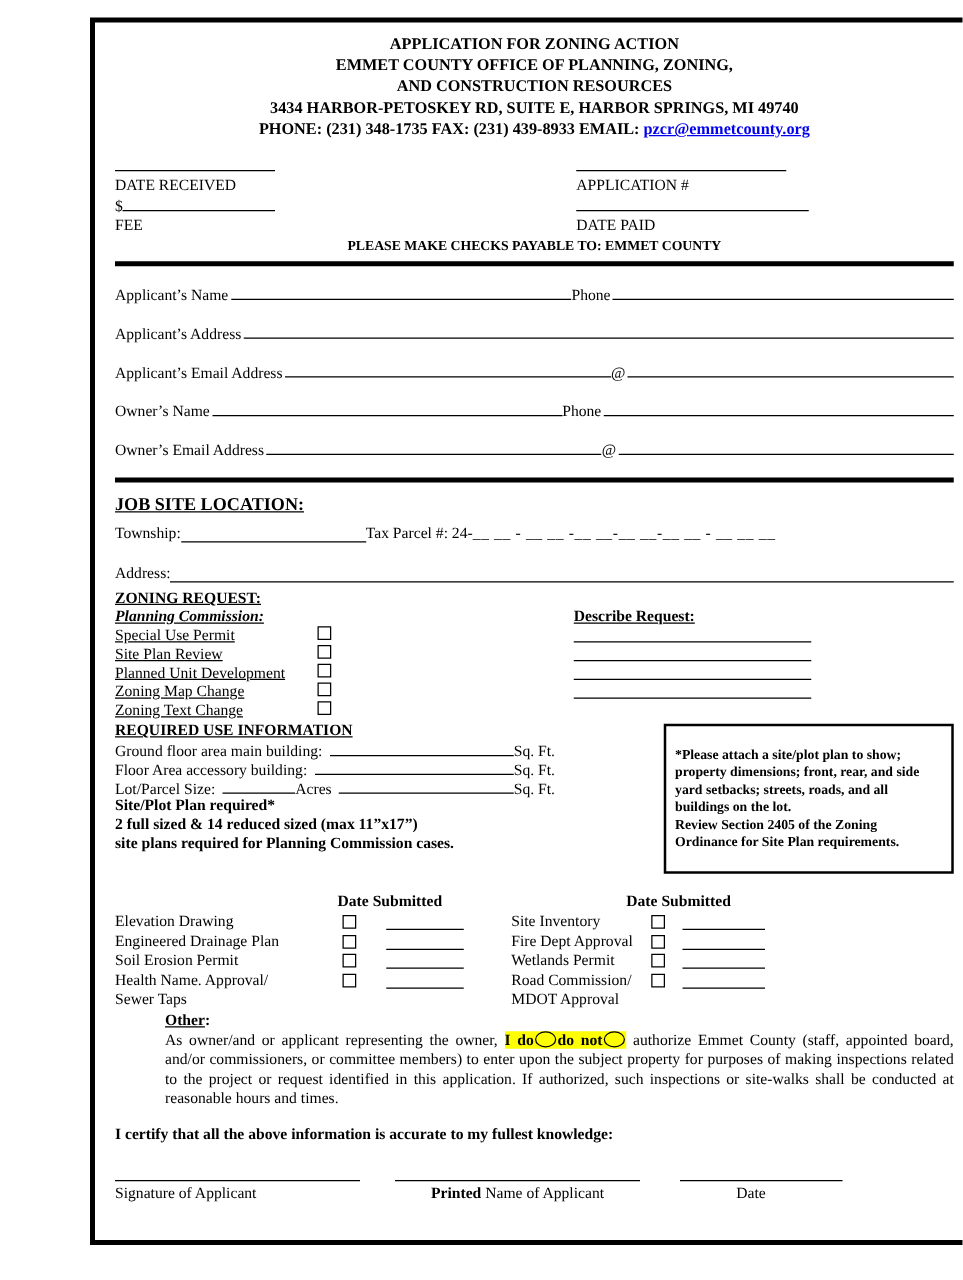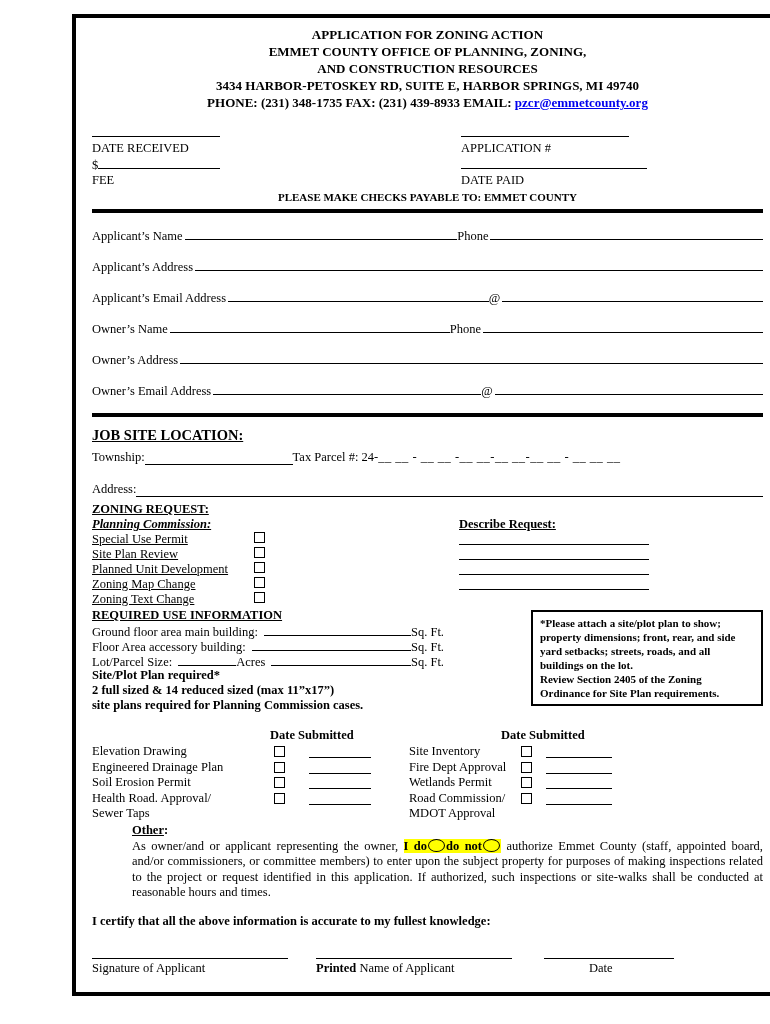--- a/index.html
+++ b/index.html
@@ -50,21 +50,21 @@
   .checkbox { display:inline-block; width:11px; height:11px; border:1px solid #000; background:#fff; vertical-align:-1px; }
   .dr-line { height:15px; }
   .w190 { width:190px; }
 
   
   .req-sec { display:flex; margin-top:1px; }
   .req-left { width:352px; }
   .req-row { display:flex; align-items:baseline; height:15px; white-space:nowrap; }
   .req-row .gap { display:inline-block; width:6px; }
   .note-line { height:15px; font-weight:bold; }
-  .side-box { width:232px; margin-left:auto; border:2px solid #000; padding:4px 7px; font-weight:bold;
+  .side-box { width:232px; margin-left:auto; border:2px solid #000; padding:16px 7px; font-weight:bold;
               font-size:11px; line-height:14px; align-self:flex-start; margin-top:2px; }
   .side-box p + p { margin-top:0; }
 
   
   .sub-sec { display:flex; margin-top:15px; }
   .sub-half.left { width:317px; }
   .sub-half.right { flex:1; }
   .sub-head { font-weight:bold; height:16px; }
   .sub-head.l { padding-left:178px; }
   .sub-head.r { padding-left:92px; }
@@ -79,21 +79,21 @@
   .other-par { text-align:justify; line-height:15.5px; margin-top:1px; }
   .hl { background:#ffff00; }
   .circle { display:inline-block; width:17px; height:13px; border:1.5px solid #000; border-radius:50%;
             vertical-align:-2px; margin:0 1px; }
 
   
   .certify { margin-top:13px; font-weight:bold; }
   .sig-row { display:flex; margin-top:16px; white-space:nowrap; }
   .sig-col { display:flex; flex-direction:column; }
   .c1 { width:196px; margin-right:28px; }
-  .c2 { width:196px; margin-right:32px; }
+  .c2 { width:196px; margin-right:32px;align-items:center; }
   .c3 { width:130px; }
   .sig-blank { border-bottom:1px solid #000; height:14px; width:100%; }
   .sig-lbl { margin-top:2px; line-height:15px; }
   .c3 .sig-lbl { padding-left:45px; }
 </style>
 </head>
 <body>
 
 <div class="frame">
 
@@ -136,24 +136,20 @@
     <div class="party-row">
       <span class="lbl">Applicant’s Email Address </span>
       <span class="blank fill"></span>
       <span class="lbl">@</span>
       <span class="blank fill"></span>
     </div>
     <div class="party-row">
       <span class="lbl">Owner’s Name </span>
       <span class="blank fill"></span>
       <span class="lbl">Phone </span>
-      <span class="blank fill"></span>
-    </div>
-    <div class="party-row">
-      <span class="lbl">Owner’s Address </span>
       <span class="blank fill"></span>
     </div>
     <div class="party-row">
       <span class="lbl">Owner’s Email Address </span>
       <span class="blank fill"></span>
       <span class="lbl">@</span>
       <span class="blank fill"></span>
     </div>
   </div>
   <div class="thick-rule" style="margin-top:14px"></div>
@@ -256,21 +252,21 @@
         <span class="sub-lbl l">Engineered Drainage Plan</span>
         <span class="checkbox"></span>
         <span class="blank sub-blank-l"></span>
       </div>
       <div class="sub-row">
         <span class="sub-lbl l">Soil Erosion Permit</span>
         <span class="checkbox"></span>
         <span class="blank sub-blank-l"></span>
       </div>
       <div class="sub-row">
-        <span class="sub-lbl l">Health Road. Approval/</span>
+        <span class="sub-lbl l">Health Name. Approval/</span>
         <span class="checkbox"></span>
         <span class="blank sub-blank-l"></span>
       </div>
       <div class="sub-row">
         <span class="sub-lbl l">Sewer Taps</span>
       </div>
     </div>
     <div class="sub-half right">
       <div class="sub-head r">Date Submitted</div>
       <div class="sub-row">

